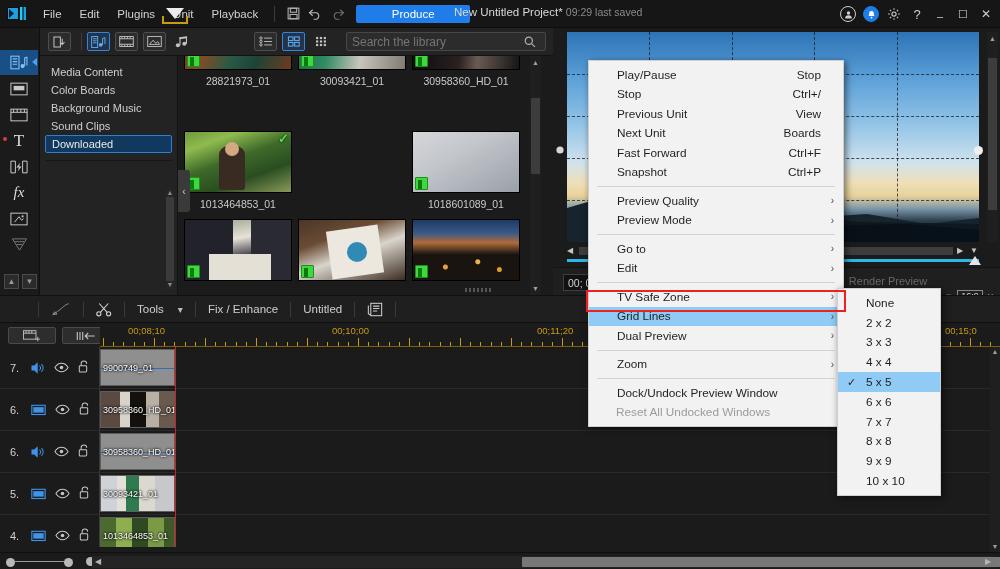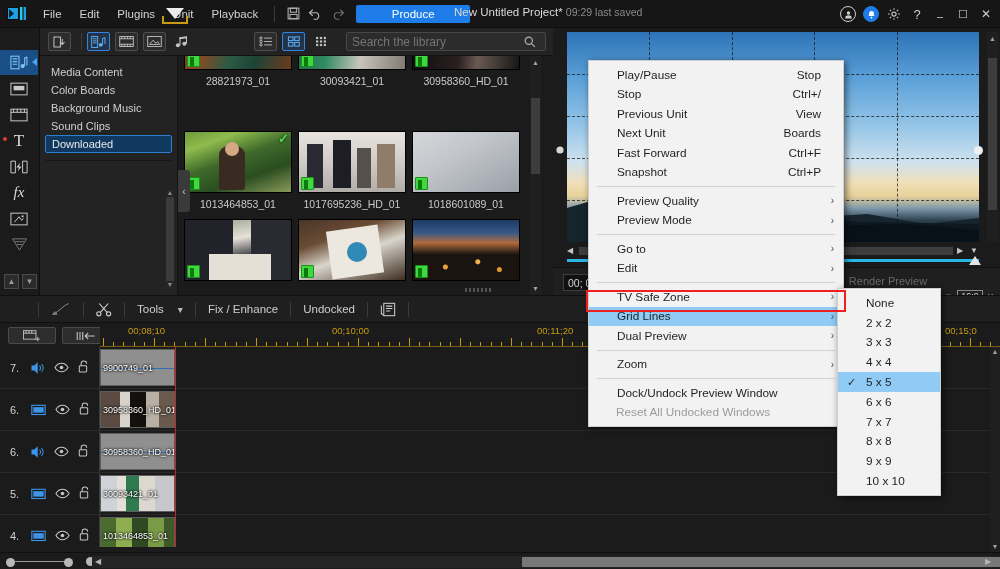--- a/index.html
+++ b/index.html
@@ -437,30 +437,20 @@
 
     <div class="cell" style="left:6px;top:75px">
       <div class="thumb" style="background:linear-gradient(160deg,#6d9a3c,#8fbb4e 20%,#3e6a2a 45%,#2a4d20 70%,#8a9a5a)">
         <div style="position:absolute;left:34px;top:14px;width:26px;height:44px;background:#3a2b22;border-radius:9px 9px 3px 3px"></div>
         <div style="position:absolute;left:40px;top:10px;width:14px;height:14px;background:#d4a882;border-radius:50%"></div>
         <div class="badge"></div>
         <div class="chk">✓</div>
       </div>
       <div class="cname">1013464853_01</div>
     </div>
-    <div class="cell" style="left:120px;top:75px">
-      <div class="thumb" style="background:linear-gradient(180deg,#e7e4e0,#cdc9c4 55%,#b0aca7)">
-        <div style="position:absolute;left:8px;top:12px;width:16px;height:44px;background:#2a2a33"></div>
-        <div style="position:absolute;left:34px;top:8px;width:18px;height:48px;background:#1d1d26"></div>
-        <div style="position:absolute;left:58px;top:16px;width:14px;height:40px;background:#55504c"></div>
-        <div style="position:absolute;left:78px;top:12px;width:18px;height:44px;background:#8f7d6a"></div>
-        <div class="badge"></div>
-      </div>
-      <div class="cname">1017695236_HD_01</div>
-    </div>
     <div class="cell" style="left:234px;top:75px">
       <div class="thumb" style="background:linear-gradient(150deg,#d5d7da,#c2c5ca 40%,#aeb3ba 70%,#9aa0a8)">
         <div class="badge"></div>
       </div>
       <div class="cname">1018601089_01</div>
     </div>
 
     <div class="cell" style="left:6px;top:163px">
       <div class="thumb" style="background:linear-gradient(170deg,#8c9a80,#e6e2d8 35%,#3a3a42 60%,#d8d4cc)">
         <div style="position:absolute;left:0;top:0;width:48px;height:62px;background:#22222a"></div>
@@ -598,21 +588,21 @@
       </svg>
     </div>
     <div class="etdiv"></div>
     <div class="etitem">
       <span>Tools</span>
       <span style="margin-left:14px;font-size:10px;color:#bdbdbd">▾</span>
     </div>
     <div class="etdiv"></div>
     <div class="etitem">Fix / Enhance</div>
     <div class="etdiv"></div>
-    <div class="etitem">Undocked</div>
+    <div class="etitem">Untitled</div>
     <div class="etdiv"></div>
     <div class="etitem">
       <svg width="16" height="15" viewBox="0 0 17 16" fill="none" stroke="#cfcfcf" stroke-width="1.1">
         <rect x="4" y="1.4" width="11.6" height="13.2"></rect>
           <path d="M6.4 4.4h6.8M6.4 7h6.8M6.4 9.6h4.4"></path>
         <path d="M1.4 3.6v9l2.6 1.6"></path>
       </svg>
     </div>
     <div class="etdiv"></div>
   </div>

